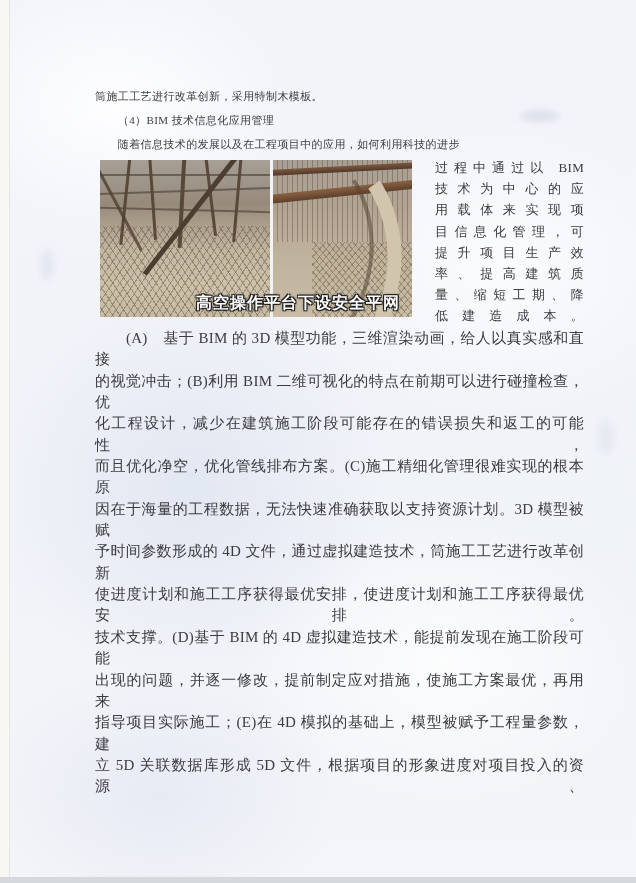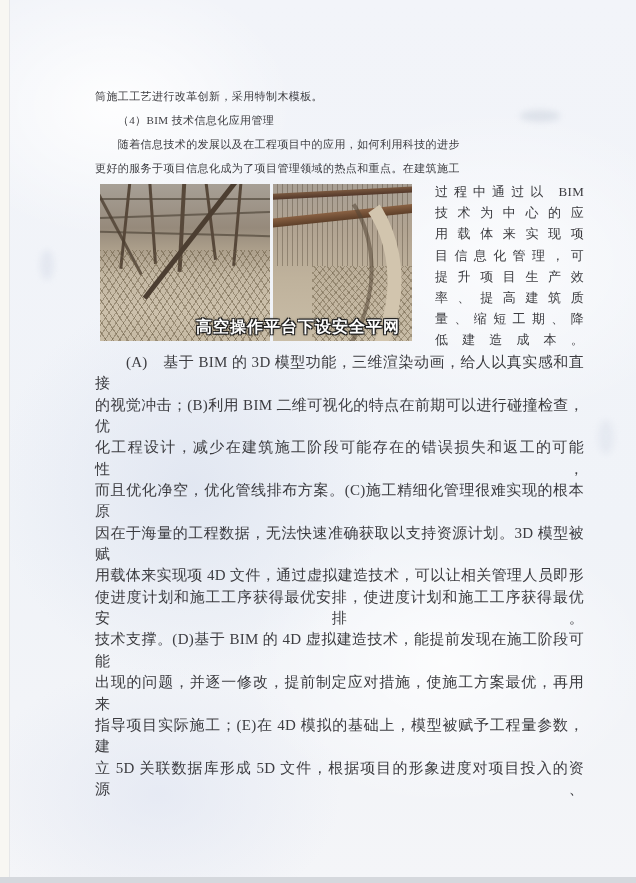--- a/index.html
+++ b/index.html
@@ -125,21 +125,20 @@
   <div class="smudge s1"></div>
   <div class="smudge s2"></div>
   <div class="smudge s3"></div>
 
   <div class="content">
 
     <div class="intro">
         <div class="line">筒施工工艺进行改革创新，采用特制木模板。</div>
         <div class="line">　　（4）BIM 技术信息化应用管理</div>
         <div class="line">　　随着信息技术的发展以及在工程项目中的应用，如何利用科技的进步</div>
-        <div class="line">更好的服务于项目信息化成为了项目管理领域的热点和重点。在建筑施工</div>
       </div>
 
     <div class="figure-row">
       <div class="photos">
         <div class="photo photo-left">
           <div class="rail r1"></div>
           <div class="rail r2"></div>
           <div class="rail r3"></div>
           <div class="pole v1"></div>
           <div class="pole v2"></div>
@@ -171,21 +170,21 @@
           <div class="line">低建造成本。</div>
         </div>
     </div>
 
     <div class="body">
         <div class="line">　　(A)　基于 BIM 的 3D 模型功能，三维渲染动画，给人以真实感和直接</div>
         <div class="line">的视觉冲击；(B)利用 BIM 二维可视化的特点在前期可以进行碰撞检查，优</div>
         <div class="line">化工程设计，减少在建筑施工阶段可能存在的错误损失和返工的可能性，</div>
         <div class="line">而且优化净空，优化管线排布方案。(C)施工精细化管理很难实现的根本原</div>
         <div class="line">因在于海量的工程数据，无法快速准确获取以支持资源计划。3D 模型被赋</div>
-        <div class="line">用载体来实现项 4D 文件，通过虚拟建造技术，可以让相关管理人员即形</div>
+        <div class="line">予时间参数形成的 4D 文件，通过虚拟建造技术，筒施工工艺进行改革创新</div>
         <div class="line">使进度计划和施工工序获得最优安排，使进度计划和施工工序获得最优安排。</div>
         <div class="line">技术支撑。(D)基于 BIM 的 4D 虚拟建造技术，能提前发现在施工阶段可能</div>
         <div class="line">出现的问题，并逐一修改，提前制定应对措施，使施工方案最优，再用来</div>
         <div class="line">指导项目实际施工；(E)在 4D 模拟的基础上，模型被赋予工程量参数，建</div>
         <div class="line">立 5D 关联数据库形成 5D 文件，根据项目的形象进度对项目投入的资源、</div>
       </div>
 
   </div>
 
   <div class="bottom-strip"></div>

